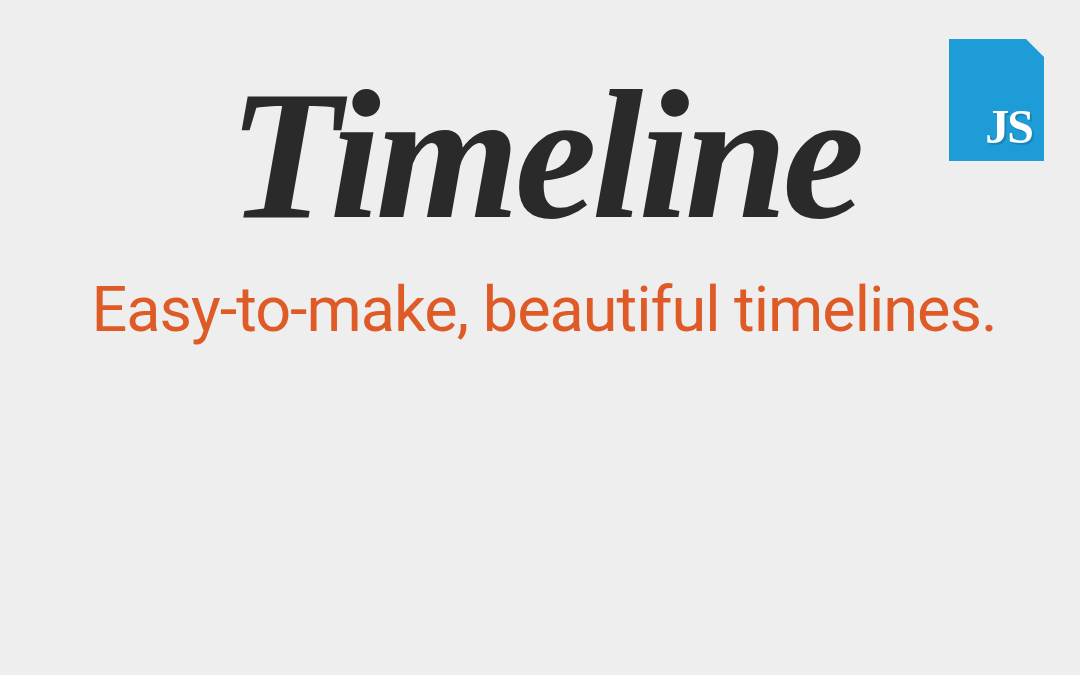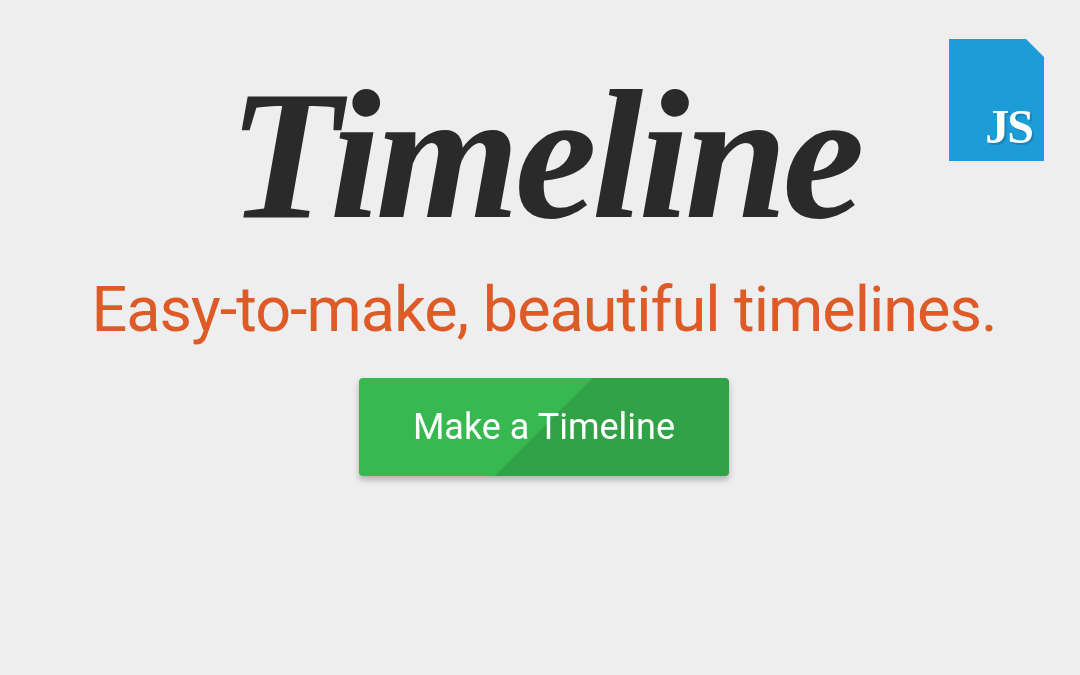--- a/index.html
+++ b/index.html
@@ -120,16 +120,13 @@
 <body>
 
 <div class="js-badge">
   <span class="js-badge-shadow">JS</span>
   <span class="js-badge-text">JS</span>
 </div>
 
 <div class="container">
   <h1 class="main-title">Timeline</h1>
   <p class="subtitle">Easy-to-make, beautiful timelines.</p>
-  <button class="cta-button">
-    <span class="cta-button-text">Make a Timeline</span>
-  </button>
 </div>
 
 </body></html>

